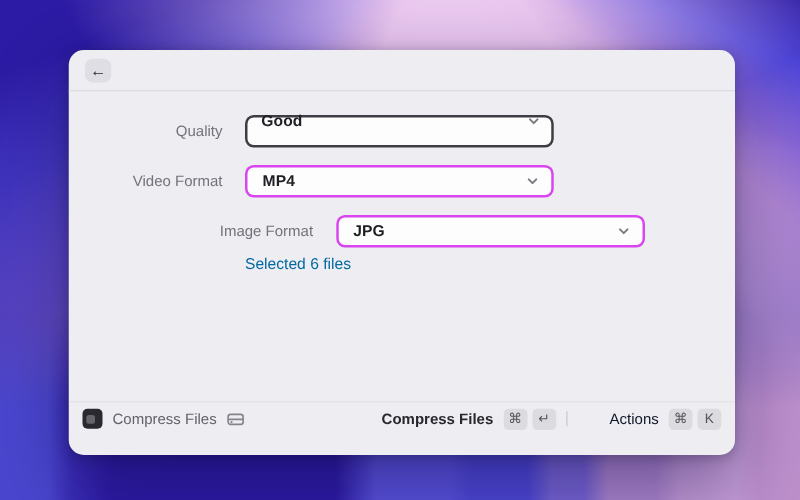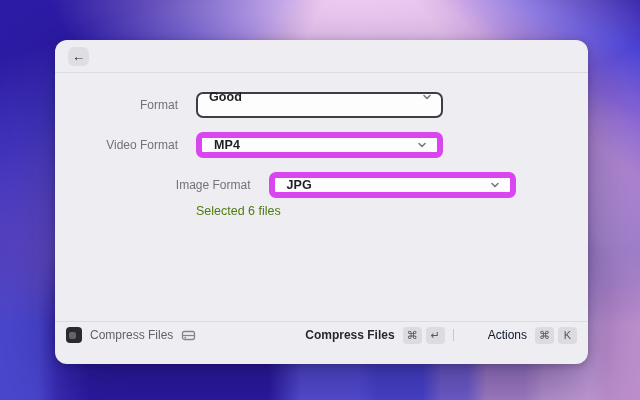--- a/index.html
+++ b/index.html
@@ -76,39 +76,39 @@
   .form-row.r2 { top: 99px; justify-content: center; }
   .form-label {
     width: 123px; text-align: right;
     font-size: 12px; color: #73727a;
     flex: 0 0 123px;
   }
   .select-control {
     margin-left: 18px;
     width: 247px; height: 26px;
     background: #fdfdfe;
-    border: 6px solid #d946ef;
+    border: 2px solid #d946ef;
     border-radius: 7px;
     display: flex; align-items: center;
     padding: 0 10px 0 12px;
     cursor: default;
   }
   .select-control.focused {
     border: 2px solid #3e3d44;
     padding: 0 9px 16px 11px;
   }
   .select-value {
     flex: 1;
     font-size: 12.5px; font-weight: 600; color: #1f1e23;
     letter-spacing: .1px;
   }
   .chevron { flex: 0 0 auto; display: flex; }
   .status-text {
     position: absolute; left: 141px; top: 131px;
-    font-size: 12.5px; color: #4d7c0f;
+    font-size: 12.5px; color: #0369a1;
   }
 
   
   .win-footer {
     position: absolute; left: 0; right: 0; bottom: 16px; height: 27px;
     border-top: 1px solid #dcdbe0;
     display: flex; align-items: center;
     padding: 0 11px;
     border-radius: 0 0 12px 12px;
   }
@@ -152,21 +152,21 @@
 
   <div class="win-header">
     <div class="back-btn">
       <span>←</span>
     </div>
   </div>
 
   <div class="form-area">
 
     <div class="form-row r0">
-      <div class="form-label">Format</div>
+      <div class="form-label">Quality</div>
       <div class="select-control focused">
         <span class="select-value">Good</span>
         <span class="chevron">
           <svg width="10" height="10" viewBox="0 0 10 10" fill="none">
               <path d="M2 3.5 L5 6.5 L8 3.5" stroke="#7a7980" stroke-width="1.6" stroke-linecap="round" stroke-linejoin="round"></path>
             </svg>
         </span>
       </div>
     </div>
 

